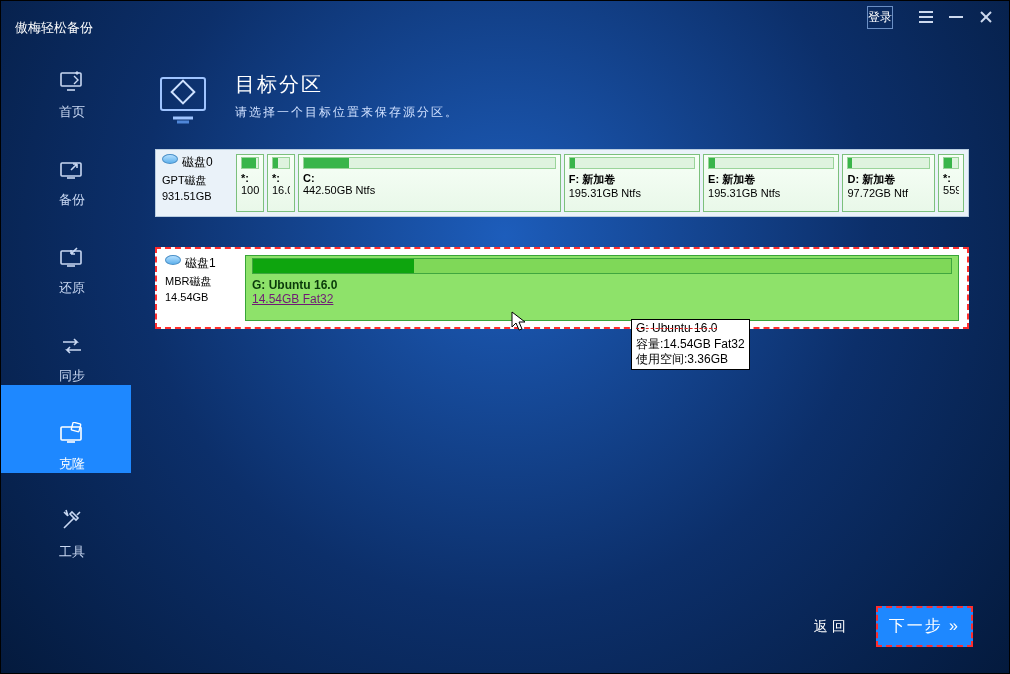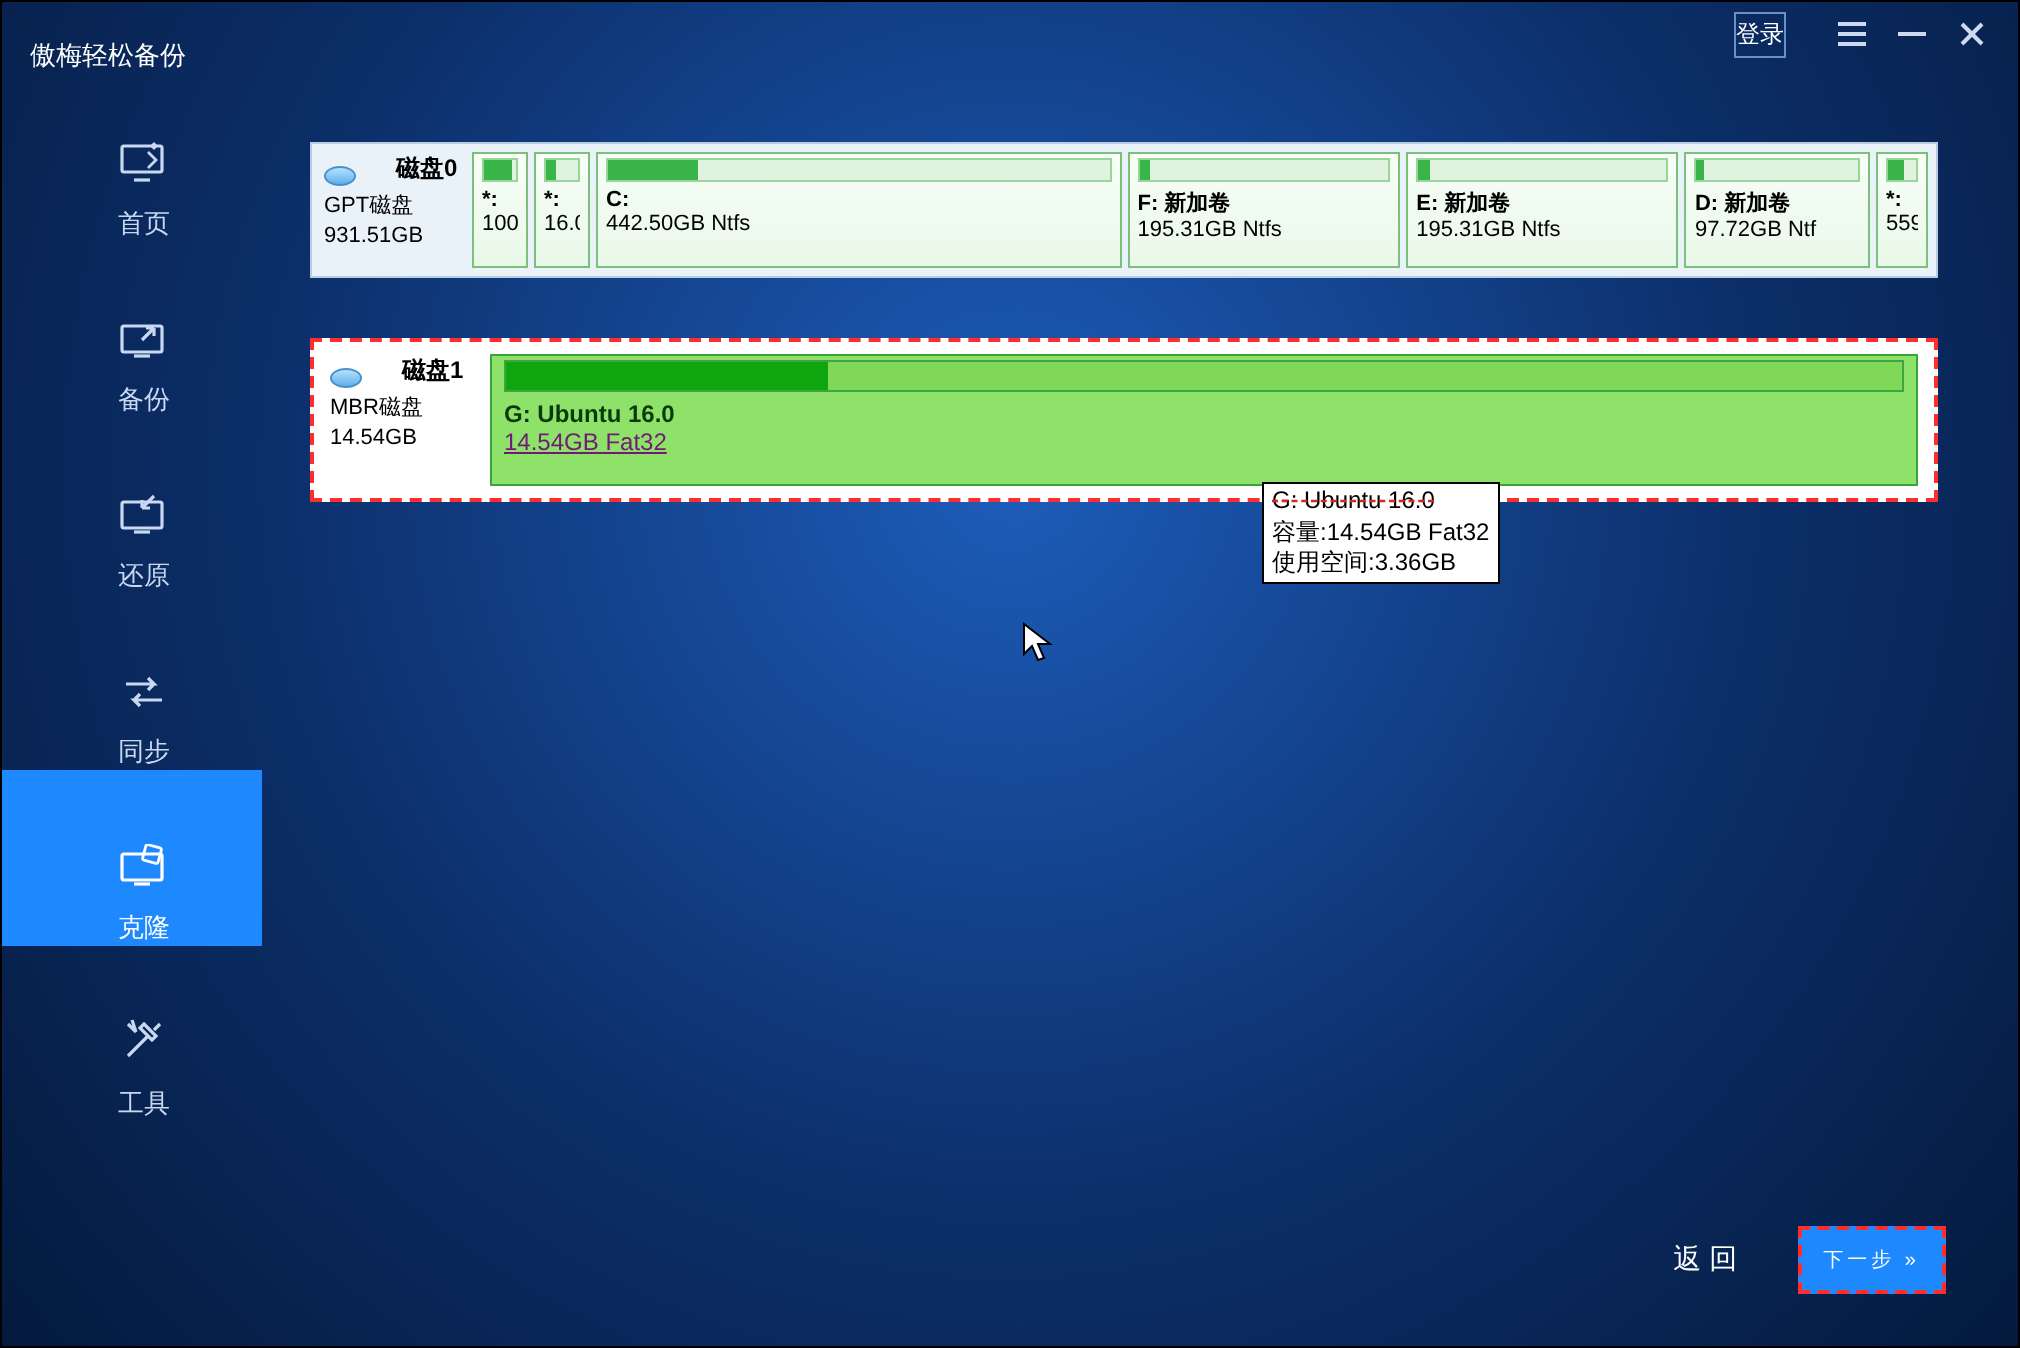--- a/index.html
+++ b/index.html
@@ -106,21 +106,21 @@
     margin-bottom: 30px;
     height: 68px;
     color: #000;
   }
   .disk-meta {
     width: 70px;
     font-size: 11px;
     display:flex; flex-direction:column;
     gap:2px;
   }
-  .disk-meta .dtitle { display:flex; align-items:flex-end; gap:20px; font-weight:bold; font-size:12px;}
+  .disk-meta .dtitle { display:flex; align-items:flex-start; gap:4px; font-weight:normal; font-size:12px;}
   .disk-icon { width:16px; height:10px; background:linear-gradient(#b5e0ff,#5fb1ec); border-radius:50%; border:1px solid #4a90c8; display:inline-block;}
   .part {
     border: 1px solid #7cc07c;
     background: linear-gradient(#f7fff7,#e9f8e9);
     font-size: 11px;
     padding: 2px 4px;
     display:flex; flex-direction:column;
     position:relative;
     overflow:hidden;
     min-width: 0;
@@ -191,21 +191,21 @@
   }
   .btn-back {
     color:#fff;
     font-size:14px;
     cursor:pointer;
     letter-spacing:4px;
   }
   .btn-next {
     background:#1e88ff;
     color:#fff;
-    font-size:10px;
+    font-size:16px;
     padding:8px 11px;
     border:2px dashed #ff2d2d;
     cursor:pointer;
     letter-spacing:2px;
   }
 </style>
 </head>
 <body>
 
 <div class="window">
@@ -288,20 +288,34 @@
         <svg width="24" height="24" viewBox="0 0 24 24">
             <path d="M4 20L14 10m-2-6l6 6-2 2-6-6zM20 4l-3 3" fill="none" stroke="currentColor" stroke-width="1.6"></path>
             <path d="M4 4l4 4M6 2l2 6" stroke="currentColor" stroke-width="1.6"></path>
           </svg>
       </span>
       <span>工具</span>
     </div>
   </div>
 
   <div class="main">
+    <div class="header">
+      <div class="header-icon">
+        <svg width="62" height="56" viewBox="0 0 62 56">
+          <rect x="6" y="6" width="44" height="32" rx="2" fill="none" stroke="#9fc4ff" stroke-width="2"></rect>
+          <path d="M18 46h20" stroke="#9fc4ff" stroke-width="3"></path>
+          <path d="M22 50h12" stroke="#4f86d8" stroke-width="3"></path>
+          <rect x="20" y="12" width="16" height="16" fill="none" stroke="#cfe2ff" stroke-width="2" transform="rotate(45 28 20)"></rect>
+        </svg>
+      </div>
+      <div class="header-text">
+        <h2>目标分区</h2>
+        <p>请选择一个目标位置来保存源分区。</p>
+      </div>
+    </div>
 
     <div class="disk-panel0">
       <div class="disk-meta">
         <span class="dtitle">
             <span class="disk-icon"></span>
             <span>磁盘0</span>
           </span>
         <span>GPT磁盘</span>
         <span>931.51GB</span>
       </div>

